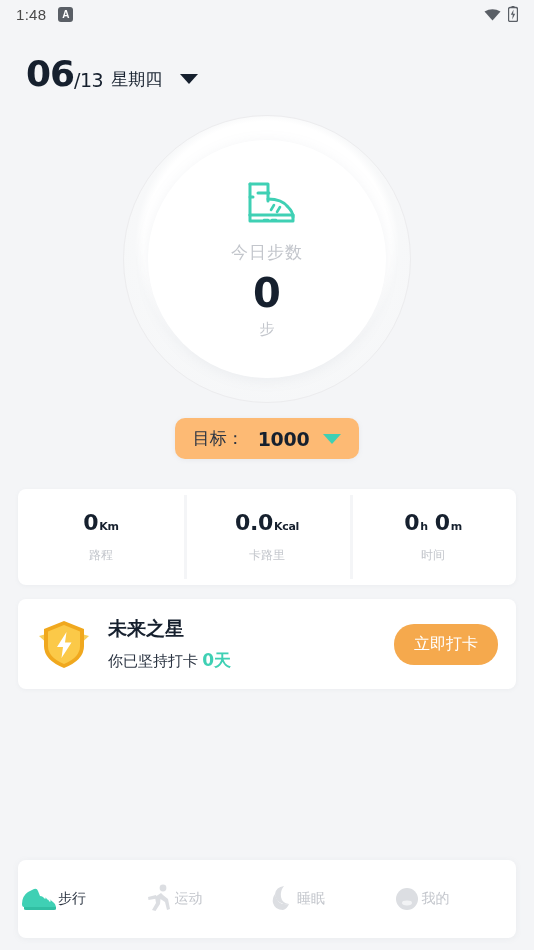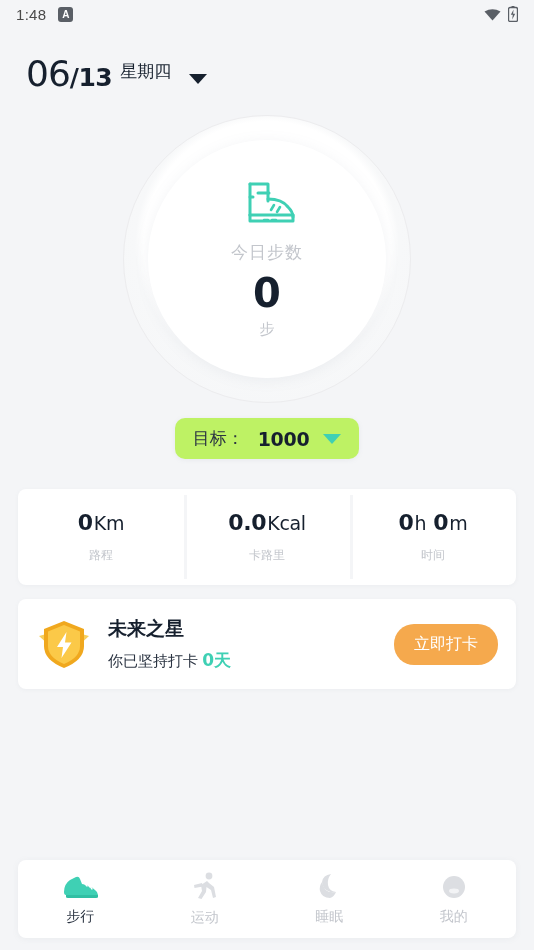--- a/index.html
+++ b/index.html
@@ -23,29 +23,29 @@
     color:#fff; font-size:10px; font-weight:bold;
     display:flex; align-items:center; justify-content:center;
   }
   .sb-right { display:flex; align-items:center; gap:7px; }
 
   
   .date-header { padding:28px 0 0 26px; }
   .date-line1 { display:flex; align-items:flex-end; gap:0; }
   .d-month {
     font-family:"Liberation Sans Narrow","DejaVu Sans", sans-serif;
-    font-size:36px; font-weight:normal; color:#16202e;
+    font-size:36px; font-weight:bold; color:#16202e;
     line-height:1; letter-spacing:-1px;
   }
   .d-day {
     font-family:"Liberation Sans Narrow","DejaVu Sans", sans-serif;
-    font-size:25px; font-weight:bold; color:#16202e;
+    font-size:19px; font-weight:normal; color:#16202e;
     line-height:1; margin-bottom:2px; letter-spacing:-.5px;
   }
-  .d-week { font-size:17px; color:#16202e; margin-left:8px; margin-bottom:9px;font-family:Liberation Serif, serif; }
+  .d-week { font-size:17px; color:#16202e; margin-left:8px; margin-bottom:1px;font-family:Liberation Serif, serif; }
   .d-caret {
     width:0; height:0; border-left:9px solid transparent;
     border-right:9px solid transparent; border-top:10px solid #16202e;
     margin-left:18px; margin-bottom:8px; cursor:pointer;
   }
   .d-year {
     font-family:"Liberation Sans Narrow","DejaVu Sans", sans-serif;
     font-size:21px; font-weight:bold; color:#16202e;
     margin-top:12px; letter-spacing:-.5px;
   }
@@ -72,21 +72,21 @@
   .steps-value {
     font-family:"Liberation Sans Narrow","DejaVu Sans", sans-serif;
     font-size:40px; font-weight:bold; color:#16202e;
     line-height:1.15; margin:6px 0 4px;
   }
   .steps-unit { font-size:15px; color:#c3c6cc; }
 
   
   .goal-row { display:flex; justify-content:center; margin-top:14px; }
   .goal-pill {
-    background:#bef264; border-radius:10px; padding:9px 18px;
+    background:#fdba74; border-radius:10px; padding:9px 18px;
     display:flex; align-items:center; gap:14px; cursor:pointer;
     box-shadow:0 1px 5px rgba(130,140,155,.10);
   }
   .goal-label { font-size:17px; color:#2b3442; }
   .goal-value {
     font-family:"Liberation Sans Narrow","DejaVu Sans", sans-serif;
     font-size:19px; font-weight:bold; color:#16202e; letter-spacing:-.3px;
   }
   .goal-caret {
     width:0; height:0; border-left:9px solid transparent;
@@ -105,21 +105,21 @@
   }
   .stat + .stat::before {
     content:""; position:absolute; left:0; top:6px; bottom:6px;
     width:3px; background:#f4f5f7;
   }
   .stat-val {
     font-family:"Liberation Sans Narrow","DejaVu Sans", sans-serif;
     font-size:22px; font-weight:bold; color:#16202e;
     letter-spacing:-.3px; display:flex; align-items:baseline; gap:1px;
   }
-  .stat-unit { font-size:19px; font-weight:normal; }
+  .stat-unit { font-size:11px; font-weight:bold; }
   .stat-name { font-size:12px; color:#c3c6cc; margin-top:12px; }
 
   
   .ach-card {
     margin:14px 18px 0; background:#fff; border-radius:8px;
     height:90px; display:flex; align-items:center; padding:0 18px;
     box-shadow:0 1px 4px rgba(130,140,155,.07);
   }
   .ach-badge { width:56px; height:56px; flex-shrink:0; }
   .ach-text { margin-left:16px; flex:1; }
@@ -135,22 +135,22 @@
     font-family:"Liberation Sans", sans-serif;
   }
 
   
   .bottom-nav {
     position:absolute; left:18px; right:18px; bottom:12px; height:78px;
     background:#fff; border-radius:8px; display:flex;
     box-shadow:0 1px 6px rgba(130,140,155,.09);
   }
   .nav-item {
-    flex:1; display:flex; flex-direction:column;
-    align-items:center; justify-content:center; cursor:pointer; gap:6px;
+    flex:1; display:flex; flex-direction:row;
+    align-items:center; justify-content:flex-start; cursor:pointer; 
   }
   .nav-label { font-size:14px; color:#c3c6cc; }
   .nav-item.active .nav-label { color:#2b3442; }
 </style>
 </head>
 <body>
 
 <div class="screen">
 
   <div class="statusbar">

